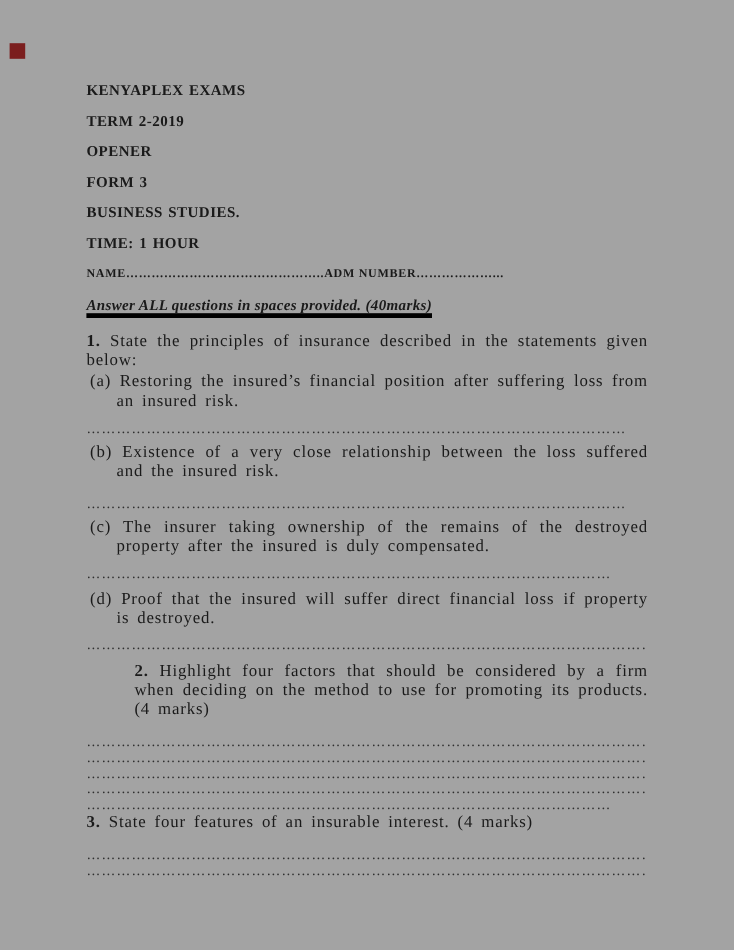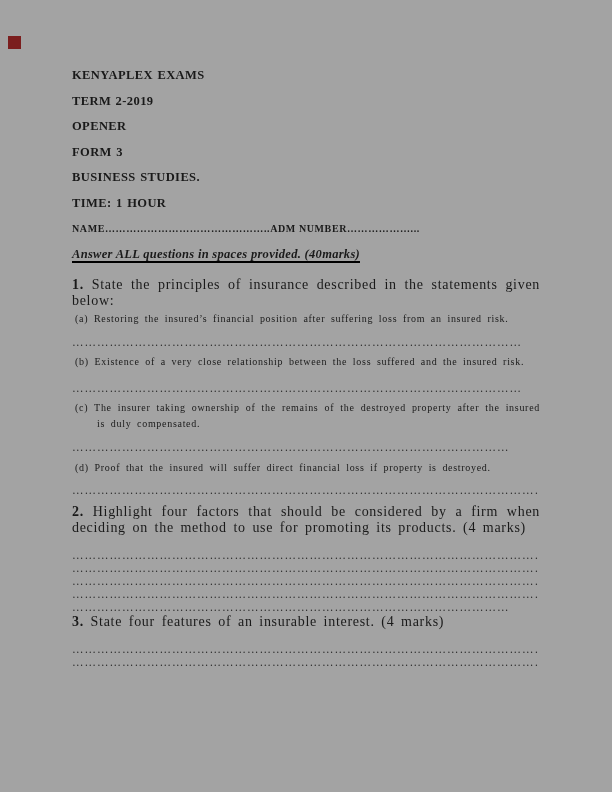--- a/index.html
+++ b/index.html
@@ -24,49 +24,49 @@
     letter-spacing:0.4px;word-spacing:1px;
   }
   .nameline{
     font-weight:bold;font-size:10px;line-height:25.5px;
     letter-spacing:0.6px;white-space:nowrap;overflow:hidden;
   }
   .instr{
     font-weight:bold;font-style:italic;font-size:12.5px;line-height:25.5px;
     letter-spacing:0.3px;
   }
-  .instr .u{border-bottom:2px solid #000000;padding-bottom:0px;}
+  .instr .u{border-bottom:4px solid #000000;padding-bottom:0px;}
   .q{
     font-size:14px;line-height:16px;
     letter-spacing:0.7px;word-spacing:2.5px;
     text-align:justify;margin:0;
   }
   .qnum{font-weight:bold;}
   .marksline{
     font-size:11.5px;line-height:16px;letter-spacing:0.7px;
     margin:3px 0 0 40px;
   }
   .part{
-    font-size:10px;line-height:16px;
+    font-size:14px;line-height:16px;
     letter-spacing:0.7px;word-spacing:2.5px;
     text-align:justify;
     margin:0 0 0 3px;
     padding-left:22px;text-indent:-22px;
   }
   .dotline{
     height:13px;line-height:13px;font-size:11.5px;
     letter-spacing:1px;color:#2e2e2e;
     overflow:hidden;white-space:nowrap;
   }
   .dl-full{width:466px;}
   .dl-med{width:448px;}
   .dl-short{width:438px;}
   .mt10{margin-top:10px;} .mt2{margin-top:2px;}
   .mt9{margin-top:9px;} .mt5{margin-top:5px;} .mt12{margin-top:12px;}
-  .mt6{margin-top:6px;} .mt8{margin-top:8px;} .mt7{margin-top:7px;}
+  .mt6{margin-top:6px;} .mt8{margin-top:8px;} .mt7{margin-top:7px;margin-left:40px;}
   .mt13{margin-top:13px;} .mt20{}
 </style>
 </head>
 <body>
 
 <div class="page" style="background: #a3a3a3; padding-left: 24px;">
 
   <div class="corner-marker" style="background: rgb(123, 30, 30);"></div>
 
   <div class="content">

